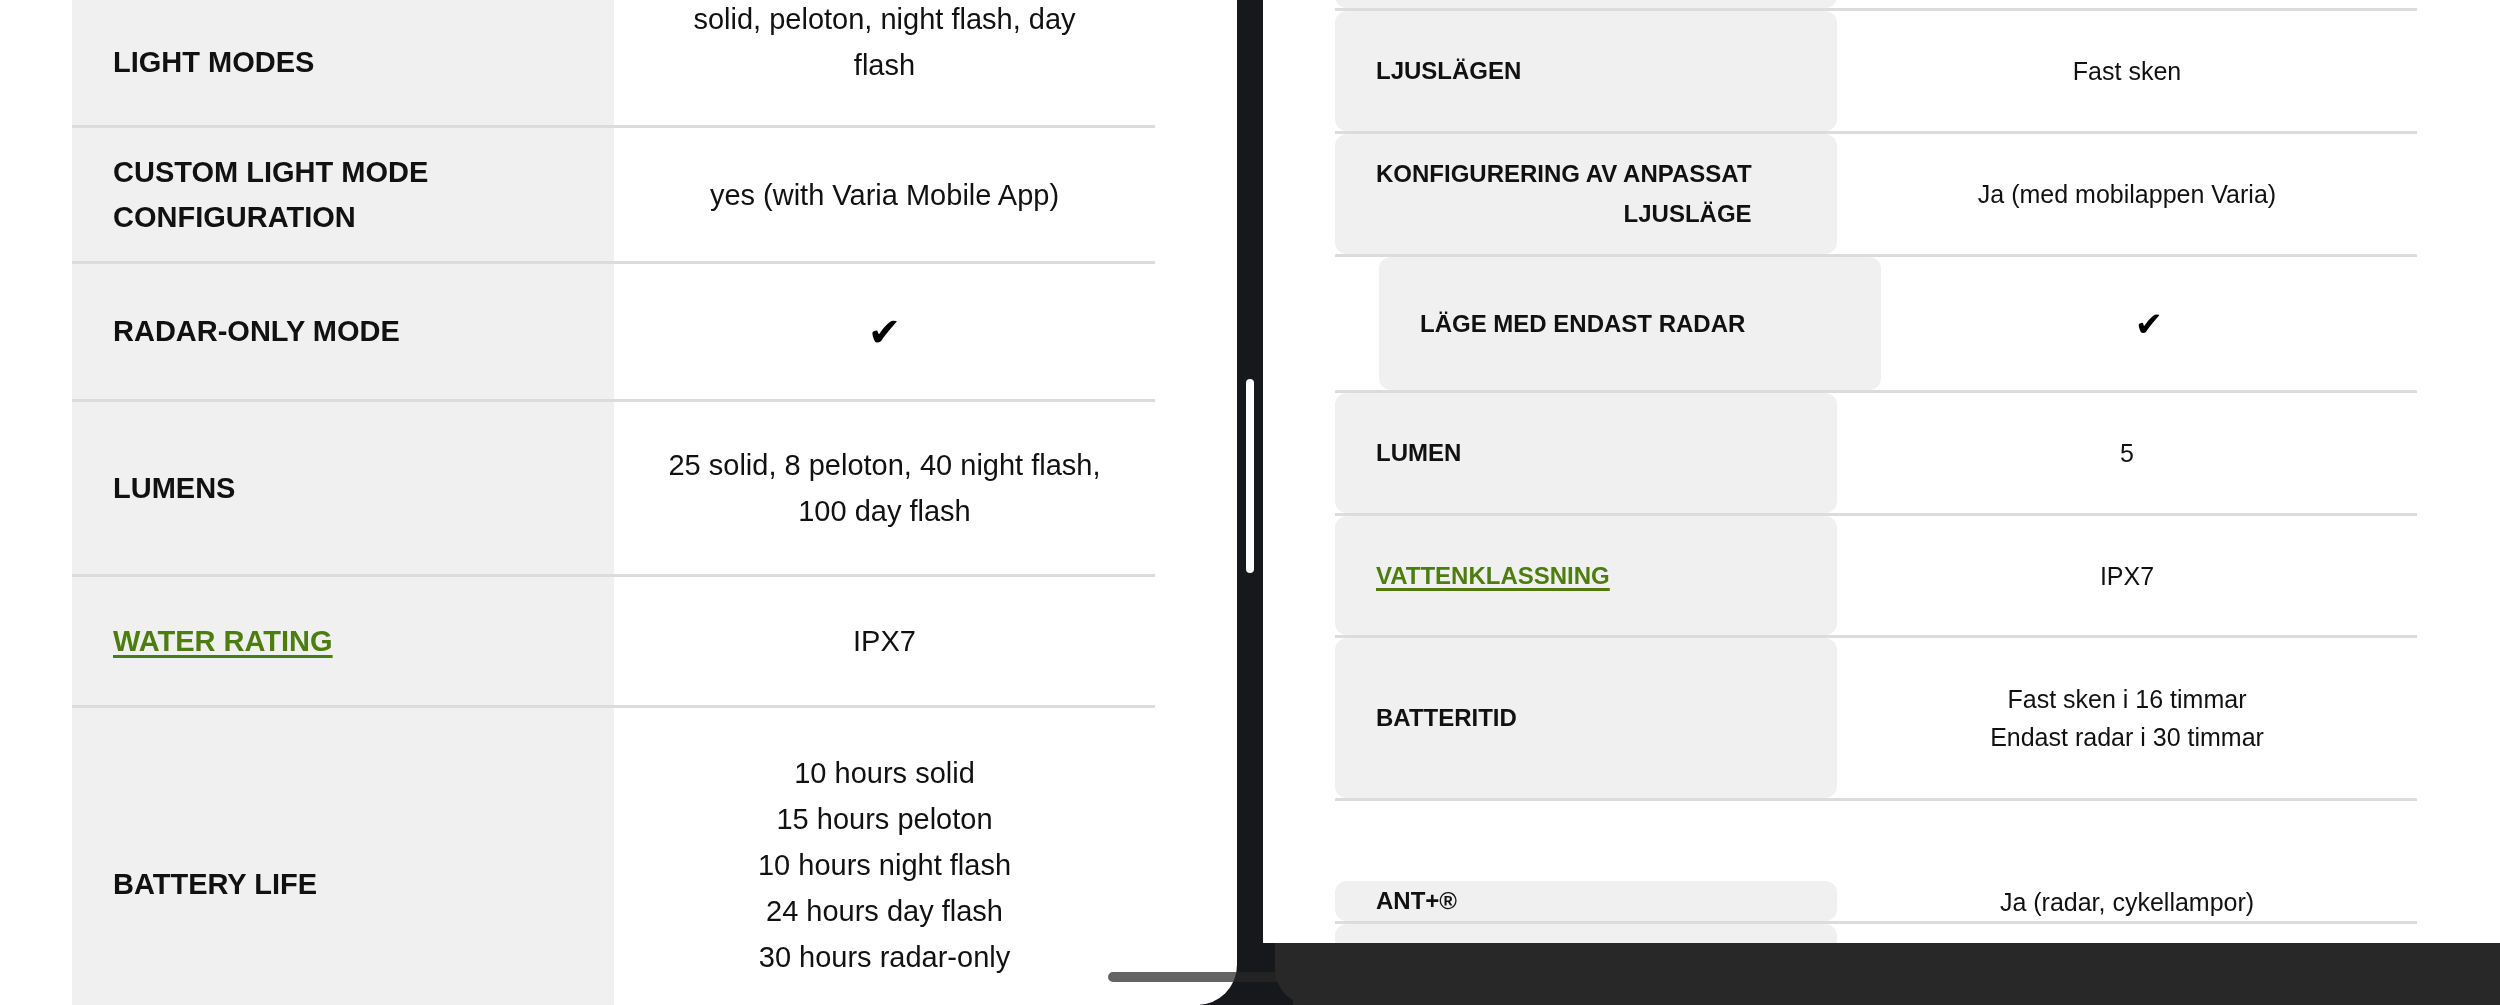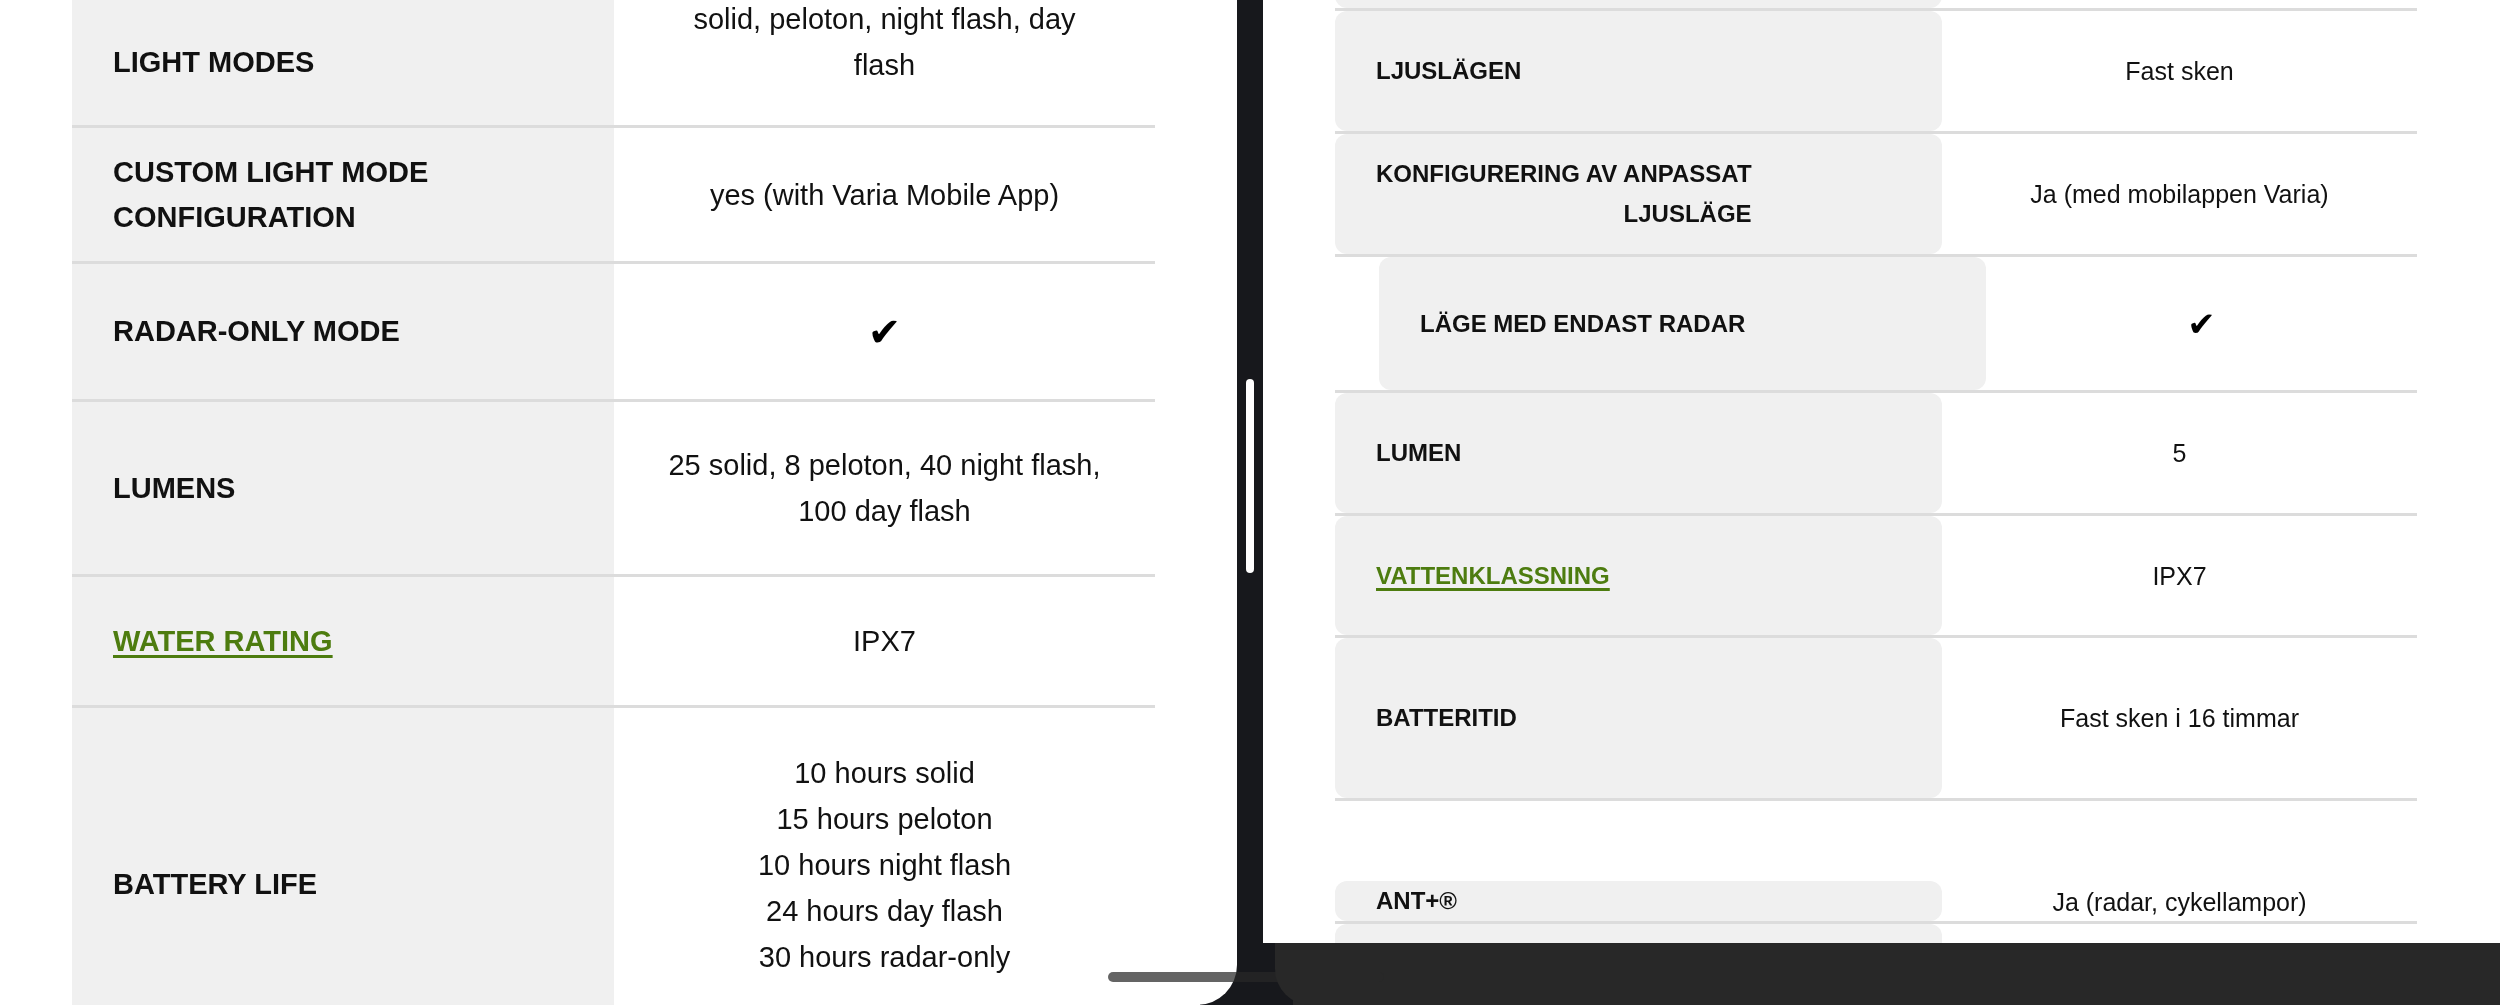--- a/index.html
+++ b/index.html
@@ -14,21 +14,21 @@
     #pane-left .spec-table { left: 72px; width: 1083px; top: 0; }
     #pane-right .spec-table { left: 72px; width: 1082px; top: 0; }
 
     .row { position: absolute; left: 0; right: 0; display: flex; border-bottom: 3px solid #dcdcdc; }
     .row.no-border { border-bottom: none; }
     .cell-label { background: #f0f0f0; display: flex; align-items: center; font-weight: bold; text-transform: uppercase; }
     .cell-value { background: #ffffff; flex: 1; display: flex; align-items: center; justify-content: center; text-align: center; }
 
     #pane-left .cell-label { width: 542px; padding-left: 41px; padding-right: 30px; font-size: 29px; line-height: 45px; }
     #pane-left .cell-value { font-size: 29px; line-height: 46px; padding: 0 30px; }
-    #pane-right .cell-label { width: 607px; padding-left: 41px; padding-right: 30px; font-size: 24px; line-height: 40px; border-radius: 12px; }
+    #pane-right .cell-label { width: 502px; padding-left: 41px; padding-right: 30px; font-size: 24px; line-height: 40px; border-radius: 12px; }
     #pane-right .cell-value { font-size: 25px; line-height: 38px; padding: 0 30px; }
 
     .value-lines { display: flex; flex-direction: column; align-items: center; }
     .link { color: #4d7c0f; text-decoration: underline; text-decoration-thickness: 3px; text-underline-offset: 4px; cursor: pointer; }
     .check { font-size: 40px; line-height: 40px; color: #000; }
     #pane-right .check { font-size: 34px; }
 
     
     #divider { position: absolute; left: 1237px; top: 0; width: 26px; height: 1005px; background: #17181c; }
     #divider-handle { position: absolute; left: 9px; top: 379px; width: 8px; height: 194px; background: #ffffff; border-radius: 5px; }
@@ -177,20 +177,21 @@
       </div>
     </div>
 
     <div class="row" style="top:638px;height:163px;">
       <div class="cell-label">
         <span>BATTERITID</span>
       </div>
       <div class="cell-value">
         <div class="value-lines">
           <span>Fast sken i 16 timmar</span>
+          <span>Endast radar i 30 timmar</span>
         </div>
       </div>
     </div>
 
     <div class="row" style="top:801px;height:123px;align-items:flex-end;">
       <div class="cell-label">
         <span>ANT+®</span>
       </div>
       <div class="cell-value">
         <span>Ja (radar, cykellampor)</span>

